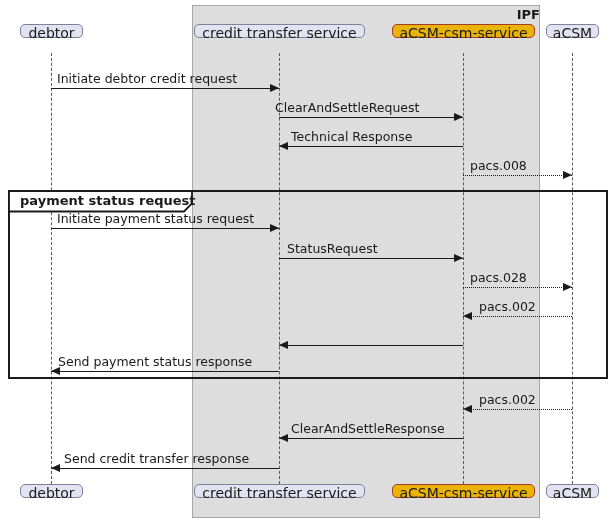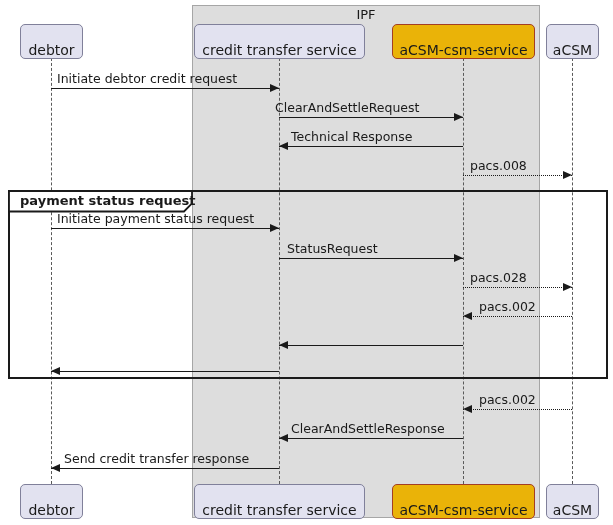--- a/index.html
+++ b/index.html
@@ -5,30 +5,30 @@
   html,body{margin:0;padding:0;background:#ffffff;}
   .canvas{
     position:relative;width:613px;height:525px;background:#ffffff;overflow:hidden;
     font-family:"DejaVu Sans", sans-serif;color:#1a1a1a;
   }
   .ipf-box{
     position:absolute;left:192px;top:5px;width:348px;height:513px;
     background:#dddddd;border:1px solid #a6a6a6;box-sizing:border-box;z-index:0;
   }
   .ipf-title{
-    position:absolute;left:192px;top:7px;width:348px;text-align:center;
-    font-size:13px;font-weight:normal;z-index:1;
+    position:absolute;left:192px;top:7px;width:348px;text-align:right;
+    font-size:13px;font-weight:bold;z-index:1;
   }
   .lifeline{
     position:absolute;width:0;border-left:1px dashed #5a5a5a;top:53px;height:431px;z-index:1;
   }
   .pbox{
-    position:absolute;height:35px;box-sizing:border-box;
+    position:absolute;height:14px;box-sizing:border-box;
     background:#e2e2f0;border:1px solid #80809a;border-radius:5px;
-    display:flex;align-items:flex-end;justify-content:center;
+    display:flex;align-items:flex-start;justify-content:center;
     font-size:14px;z-index:4;
   }
   .pbox.hl{background:#eab308;border-color:#a33e24;}
   .row-top{top:24px;}
   .row-bottom{top:484px;}
   .frame{
     position:absolute;left:8px;top:190px;width:600px;height:189px;
     border:2px solid #1a1a1a;box-sizing:border-box;z-index:2;background:transparent;
   }
   .frame-header-svg{position:absolute;left:8px;top:190px;z-index:3;}
@@ -92,20 +92,21 @@
 
   <div class="msg-line dotted" style="left:463px;top:316px;width:109px"></div>
   <div class="ah l" style="left:463px;top:312px"></div>
   <div class="msg-label" style="left:479px;top:299px">pacs.002</div>
 
   <div class="msg-line" style="left:279px;top:345px;width:184px"></div>
   <div class="ah l" style="left:279px;top:341px"></div>
 
   <div class="msg-line" style="left:51px;top:371px;width:228px"></div>
   <div class="ah l" style="left:51px;top:367px"></div>
+  <div class="msg-label" style="left:58px;top:354px">Send payment status response</div>
 
   <div class="msg-line dotted" style="left:463px;top:409px;width:109px"></div>
   <div class="ah l" style="left:463px;top:405px"></div>
   <div class="msg-label" style="left:479px;top:392px">pacs.002</div>
 
   <div class="msg-line" style="left:279px;top:438px;width:184px"></div>
   <div class="ah l" style="left:279px;top:434px"></div>
   <div class="msg-label" style="left:291px;top:421px">ClearAndSettleResponse</div>
 
   <div class="msg-line" style="left:51px;top:468px;width:228px"></div>

